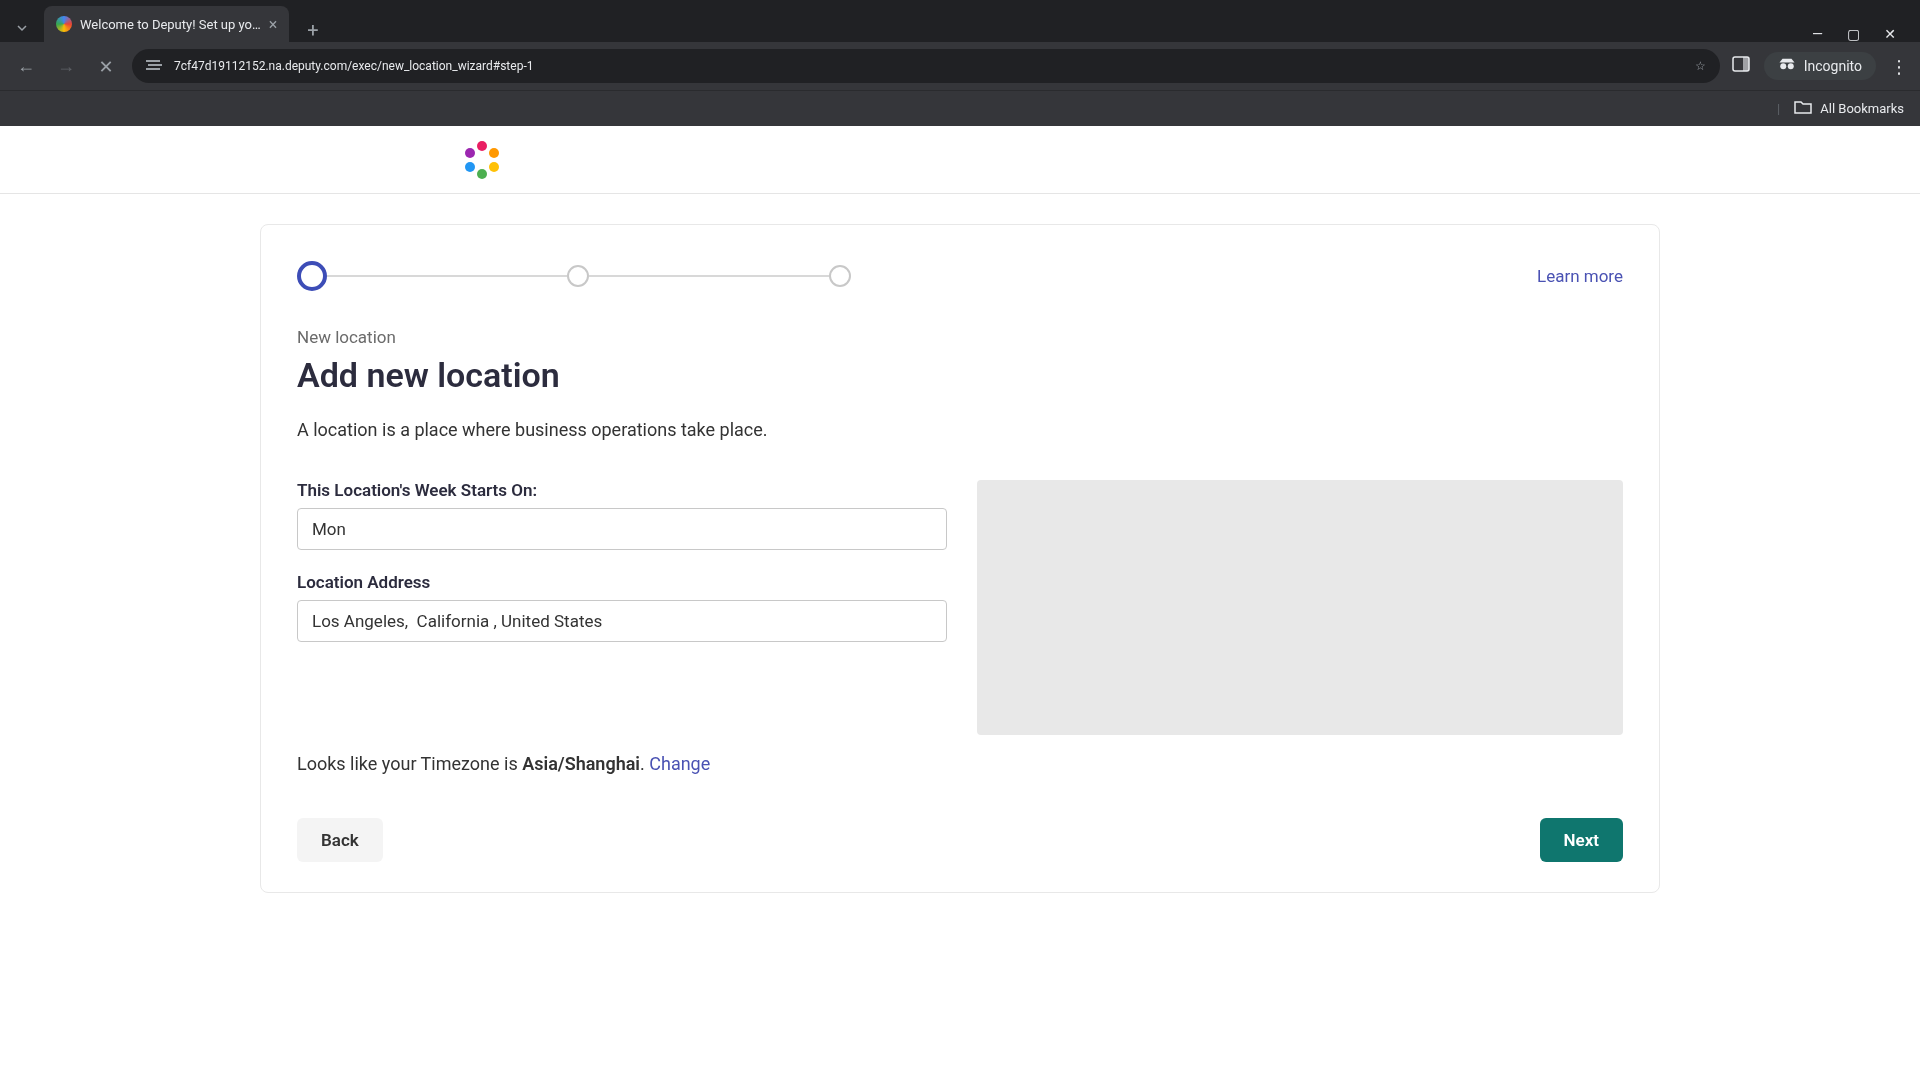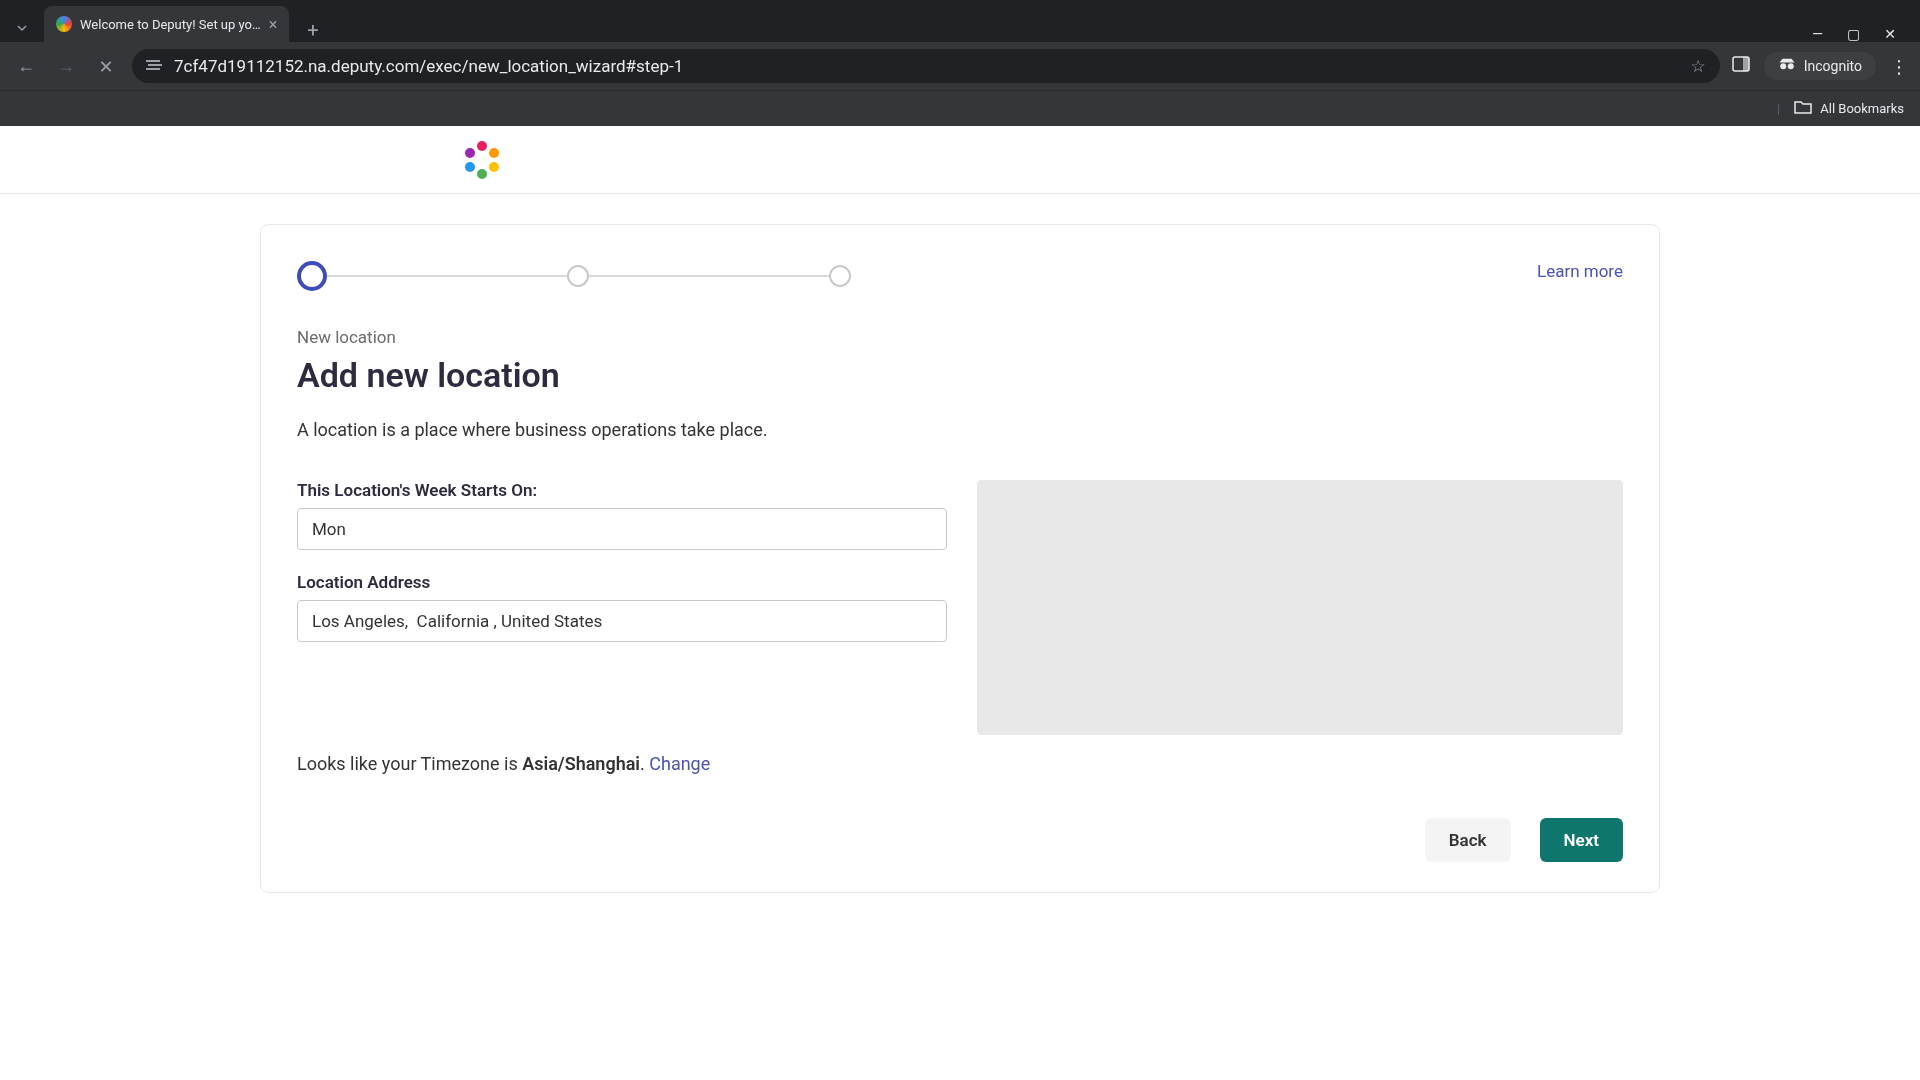--- a/index.html
+++ b/index.html
@@ -13,42 +13,42 @@
     .tab-favicon { width: 16px; height: 16px; border-radius: 50%; background: conic-gradient(#4285f4, #ea4335, #fbbc05, #34a853, #4285f4); flex-shrink: 0; }
     .tab-title { flex: 1; white-space: nowrap; overflow: hidden; text-overflow: ellipsis; }
     .tab-close { color: #9aa0a6; font-size: 16px; cursor: pointer; }
     .new-tab { color: #9aa0a6; font-size: 20px; padding: 0 10px; cursor: pointer; }
     .window-controls { margin-left: auto; display: flex; gap: 24px; padding-right: 16px; color: #e8eaed; }
     .window-btn { cursor: pointer; font-size: 14px; }
     
     .address-bar-row { display: flex; align-items: center; height: 48px; padding: 0 12px; gap: 12px; background: #35363a; }
     .nav-btn { color: #9aa0a6; font-size: 18px; cursor: pointer; width: 28px; text-align: center; }
     .nav-btn.disabled { opacity: 0.4; }
-    .address-bar { flex: 1; background: #202124; border-radius: 20px; height: 34px; display: flex; align-items: center; padding: 0 14px; gap: 10px; color: #e8eaed; font-size: 17px; }
+    .address-bar { flex: 1; background: #202124; border-radius: 20px; height: 34px; display: flex; align-items: center; padding: 0 14px; gap: 10px; color: #e8eaed; font-size: 12px; }
     .site-settings { color: #9aa0a6; font-size: 14px; }
     .url-text { flex: 1; color: #e8eaed; }
     .star-btn { color: #9aa0a6; cursor: pointer; }
     .chrome-right { display: flex; align-items: center; gap: 14px; color: #e8eaed; }
     .incognito-badge { display: flex; align-items: flex-start; gap: 8px; background: #3c4043; border-radius: 16px; padding: 6px 14px; font-size: 14px; }
     .incognito-icon { width: 18px; height: 12px; }
     .menu-dots { font-size: 18px; cursor: pointer; }
     
     .bookmarks-bar { display: flex; justify-content: flex-end; align-items: center; height: 36px; padding: 0 16px; background: #35363a; border-top: 1px solid #2a2b2e; gap: 8px; color: #e8eaed; font-size: 13px; }
     .bookmarks-sep { color: #5f6368; margin-right: 6px; }
     .folder-icon { font-size: 16px; }
     
     
     .page { background: #fff; height: calc(1080px - 126px); }
     .page-header { height: 68px; border-bottom: 1px solid #e5e5e5; display: flex; align-items: center; padding-left: 460px; }
     .logo { width: 44px; height: 44px; }
     
     .content-wrap { display: flex; justify-content: center; padding-top: 30px; }
     .card { width: 1400px; border: 1px solid #e8e8e8; border-radius: 8px; padding: 36px 36px 30px 36px; position: relative; }
     
-    .top-row { display: flex; justify-content: space-between; align-items: flex-start; margin-bottom: 36px; }
+    .top-row { display: flex; justify-content: space-between; align-items: center; margin-bottom: 36px; }
     .stepper { display: flex; align-items: center; }
     .step-circle { width: 30px; height: 30px; border-radius: 50%; background: #fff; }
     .step-circle.active { border: 4px solid #3d4db7; }
     .step-circle.inactive { border: 2px solid #c8c8c8; width: 22px; height: 22px; }
     .step-line { width: 240px; height: 2px; background: #d8d8d8; }
     .learn-more { color: #4a52b3; font-size: 17px; text-decoration: none; cursor: pointer; }
     
     .breadcrumb { color: #6b6b6b; font-size: 17px; margin-bottom: 8px; }
     .page-title { color: #2c2c3e; font-size: 34px; font-weight: 600; margin-bottom: 24px; }
     .description { color: #333; font-size: 18px; margin-bottom: 40px; }
@@ -60,21 +60,21 @@
     .field { margin-bottom: 22px; }
     .field-label { font-weight: 600; color: #2c2c3e; font-size: 17px; margin-bottom: 8px; display: block; }
     .field-input { width: 100%; height: 42px; border: 1px solid #c8c8c8; border-radius: 4px; padding: 0 14px; font-size: 17px; color: #333; font-family: inherit; }
     .field-input.focused { border: 2px solid #3d4db7; outline: none; }
     .field-input::placeholder { color: #999; }
     
     .tz-line { font-size: 18px; color: #333; margin-top: 18px; }
     .tz-bold { font-weight: 600; }
     .tz-change { color: #4a52b3; cursor: pointer; }
     
-    .button-row { display: flex; justify-content: flex-end; gap: 29px; margin-top: 44px; }
+    .button-row { display: flex; justify-content: space-between; gap: 16px; margin-top: 44px; }
     .btn { height: 44px; padding: 0 24px; border-radius: 6px; font-size: 17px; font-weight: 600; border: none; cursor: pointer; font-family: inherit; }
     .btn-back { background: #f4f4f4; color: #333; }
     .btn-next { background: #0f766e; color: #fff; }
   </style>
 </head>
 <body>
 
 <div class="browser-chrome">
   <div class="tab-bar">
     <div class="tab-dropdown">

